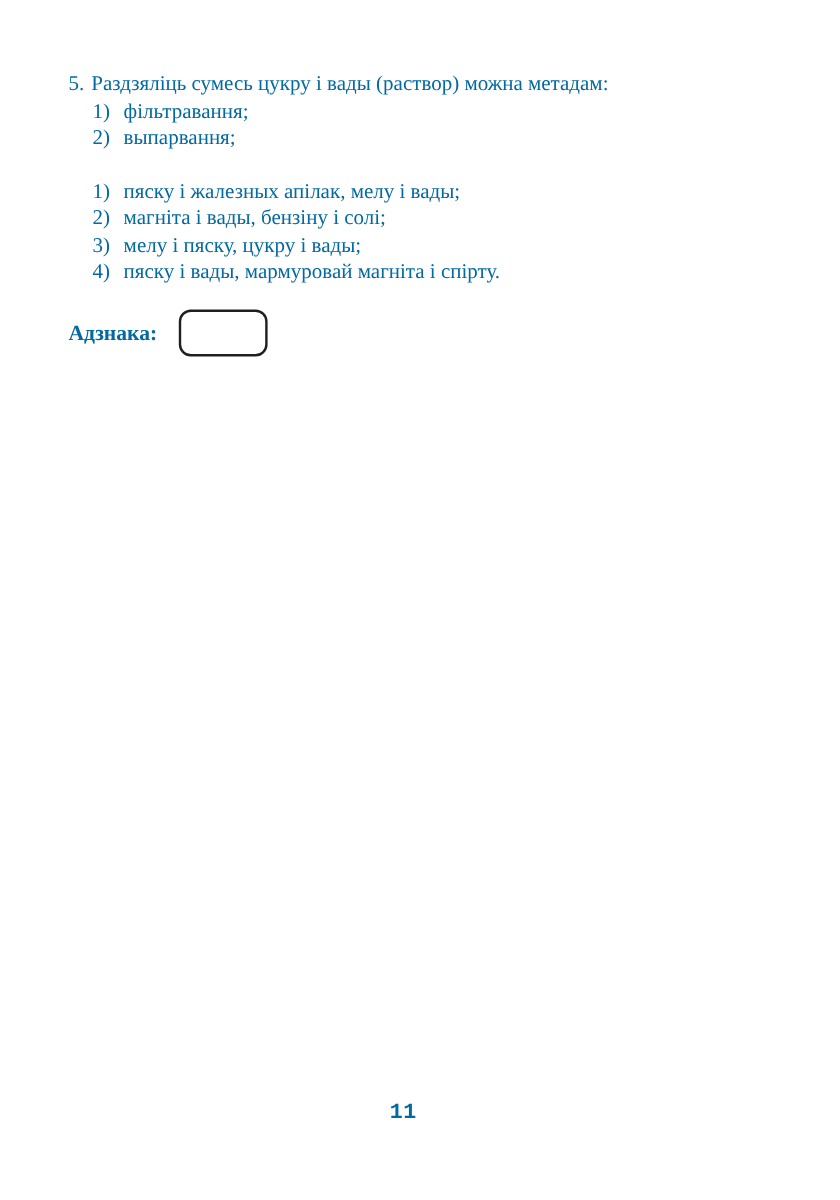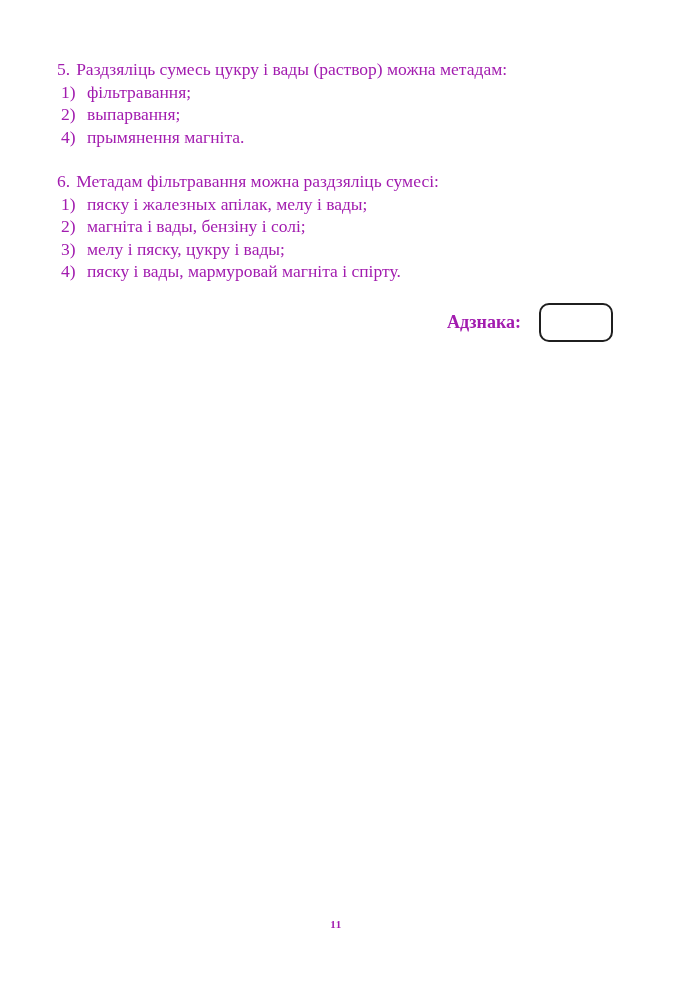--- a/index.html
+++ b/index.html
@@ -6,48 +6,48 @@
     margin: 0;
     padding: 0;
     background: #ffffff;
   }
   .page {
     position: relative;
     width: 700px;
     height: 1000px;
     background: #ffffff;
     font-family: "Liberation Serif", "DejaVu Serif", serif;
-    color: #a21caf;
+    color: #0369a1;
     overflow: hidden;
   }
   .content {
     position: absolute;
     top: 58px;
     left: 57px;
     width: 560px;
     font-size: 17.5px;
     line-height: 22.5px;
   }
   .question { margin: 0; }
   .question + .question { margin-top: 22px; }
   .q-line { white-space: nowrap; }
   .q-num {
     display: inline;
     margin-right: 6px;
   }
-  .options { margin-left: 4px; }
+  .options { margin-left: 20px; }
   .option { white-space: nowrap; }
   .opt-marker {
     display: inline-block;
     width: 26px;
   }
   .grade-row {
     margin-top: 20px;
     display: flex;
-    justify-content: flex-end;
+    justify-content: flex-start;
     align-items: center;
     padding-right: 4px;
   }
   .grade-label {
     font-weight: bold;
     font-size: 18px;
   }
   .grade-box {
     display: inline-block;
     width: 70px;
@@ -57,51 +57,46 @@
     border-radius: 10px;
     background: #ffffff;
   }
   .page-number {
     position: absolute;
     top: 918px;
     left: 0;
     width: 672px;
     text-align: center;
     font-weight: bold;
-    font-size: 11px;
+    font-size: 18px;
     letter-spacing: 0.5px;
+    font-family: Liberation Mono, monospace;
   }
 </style>
 </head>
 <body>
 
 <div class="page">
   <div class="content">
 
     <section class="question">
       <div class="q-line">
         <span class="q-num">5.</span><span class="q-text">Раздзяліць сумесь цукру і вады (раствор) можна метадам:</span>
       </div>
       <div class="options">
         <div class="option">
           <span class="opt-marker">1)</span><span class="opt-text">фільтравання;</span>
         </div>
         <div class="option">
           <span class="opt-marker">2)</span><span class="opt-text">выпарвання;</span>
         </div>
-        <div class="option">
-          <span class="opt-marker">4)</span><span class="opt-text">прымянення магніта.</span>
-        </div>
       </div>
     </section>
 
     <section class="question">
-      <div class="q-line">
-        <span class="q-num">6.</span><span class="q-text">Метадам фільтравання можна раздзяліць сумесі:</span>
-      </div>
       <div class="options">
         <div class="option">
           <span class="opt-marker">1)</span><span class="opt-text">пяску і жалезных апілак, мелу і вады;</span>
         </div>
         <div class="option">
           <span class="opt-marker">2)</span><span class="opt-text">магніта і вады, бензіну і солі;</span>
         </div>
         <div class="option">
           <span class="opt-marker">3)</span><span class="opt-text">мелу і пяску, цукру і вады;</span>
         </div>

